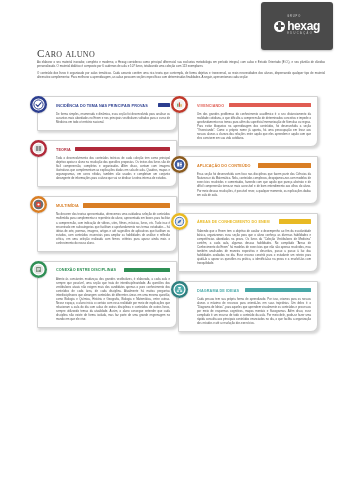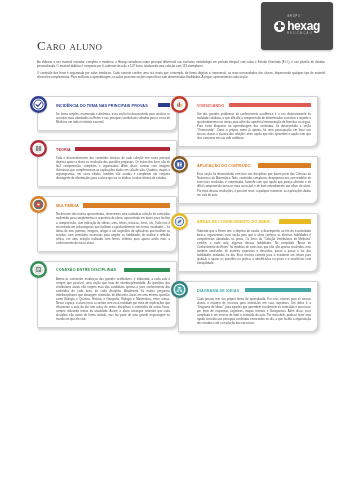--- a/index.html
+++ b/index.html
@@ -38,23 +38,23 @@
     content:"";position:absolute;left:1.4px;top:4.2px;
     width:8.2px;height:2.6px;background:#4a4a4a;border-radius:1px;
   }
   .logo-words{display:flex;flex-direction:column;align-items:flex-start;line-height:1;}
   .logo-top{font-size:2.6px;letter-spacing:.9px;color:#d8d8d8;margin-bottom:.5px;}
   .logo-main{font-size:12px;font-weight:bold;color:#ffffff;letter-spacing:-.4px;line-height:13px;}
   .logo-bot{font-size:2.6px;letter-spacing:1.4px;color:#c9c9c9;margin-top:.5px;}
 
   
   .title{
-    position:absolute;left:37px;top:38px;
+    position:absolute;left:37px;top:47px;
     font-family:"Liberation Serif", serif;
-    font-size:13px;color:#3a3a3a;letter-spacing:.3px;
+    font-size:11px;color:#3a3a3a;letter-spacing:.3px;
     font-variant:small-caps;
   }
   .intro{
     position:absolute;left:37px;top:60px;width:288px;
     font-size:2.9px;line-height:4.4px;color:#4d4d4d;
     text-align:justify;
   }
   .intro p{margin:0 0 2.2px 0;}
 
   

